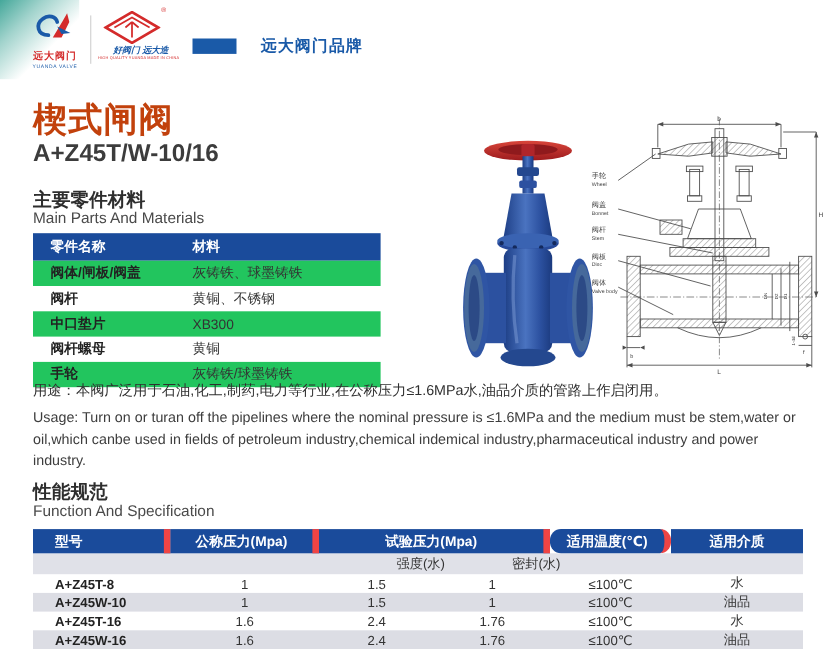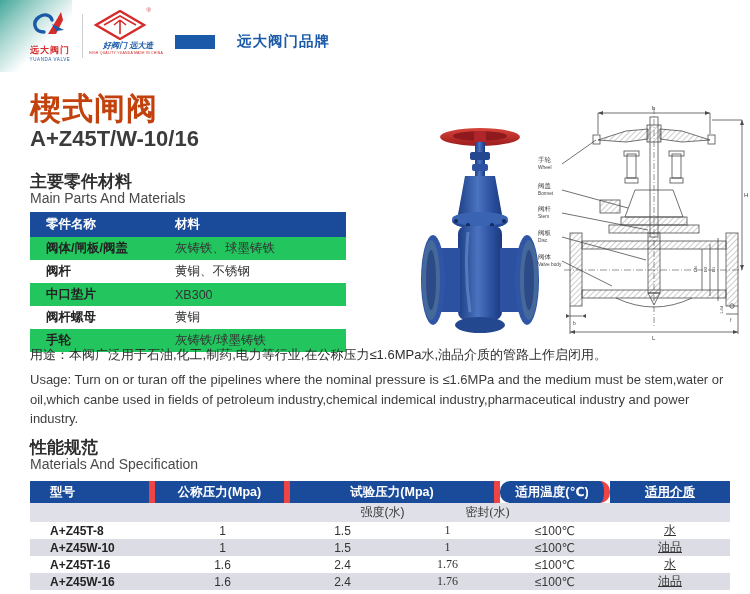--- a/index.html
+++ b/index.html
@@ -53,21 +53,21 @@
   #spec-table { left:30px; top:481px; width:700px; font-size:12px; color:#333; }
   #spec-table .hrow { display:flex; height:22px; }
   #spec-table .hcell {
     background:#1a4b9b; color:#fff; font-weight:bold; font-size:12.5px;
     display:flex; align-items:center; justify-content:center;
     border-right:6px solid #ef4444;
   }
   #spec-table .hcell:last-child { border-right:none; }
   #spec-table .hcell.first { justify-content:flex-start; padding-left:20px; }
   .w1{flex:0 0 125px;} .w2{flex:0 0 135px;} .w34{flex:0 0 210px;}
-  .w3{flex:0 0 105px;} .w4{flex:0 0 105px;font-family:Liberation Serif, serif;} .w5{flex:0 0 110px;border-radius:10px;} .w6{flex:0 0 120px;text-decoration:underline;}
+  .w3{flex:0 0 105px;} .w4{flex:0 0 105px;} .w5{flex:0 0 110px;border-radius:10px;} .w6{flex:0 0 120px;}
   #spec-table .subrow { display:flex; height:19px; background:#e0e1e8; align-items:center;padding-left:40px; }
   #spec-table .subrow div { text-align:center; }
   #spec-table .drow { display:flex; height:17px; align-items:center; }
   #spec-table .drow.odd { background:#dcdde4; }
   #spec-table .drow .model { font-weight:bold; color:#222; padding-left:20px; text-align:left; }
   #spec-table .drow div { text-align:center; }
 
   svg text { font-family:"Liberation Sans","DejaVu Sans",sans-serif; }
 </style>
 </head>
@@ -288,21 +288,21 @@
       <text x="2" y="166" font-size="4.8">Valve body</text>
     </g>
   </svg>
 
   <div class="abs" id="usage">
     <div class="cn">用途：本阀广泛用于石油,化工,制药,电力等行业,在公称压力≤1.6MPa水,油品介质的管路上作启闭用。</div>
     <div class="en">Usage: Turn on or turan off the pipelines where the nominal pressure is ≤1.6MPa and the medium must be stem,water or oil,which canbe used in fields of petroleum industry,chemical indemical industry,pharmaceutical industry and power industry.</div>
   </div>
 
   <div class="abs sec-cn" style="left:30px; top:436px;">性能规范</div>
-  <div class="abs sec-en" style="left:30px; top:456px;">Materials And Specification</div>
+  <div class="abs sec-en" style="left:30px; top:456px;">Function And Specification</div>
 
   <div class="abs" id="spec-table">
     <div class="hrow">
       <div class="hcell w1 first">型号</div>
       <div class="hcell w2">公称压力(Mpa)</div>
       <div class="hcell w34">试验压力(Mpa)</div>
       <div class="hcell w5">适用温度(℃)</div>
       <div class="hcell w6">适用介质</div>
     </div>
     <div class="subrow">

